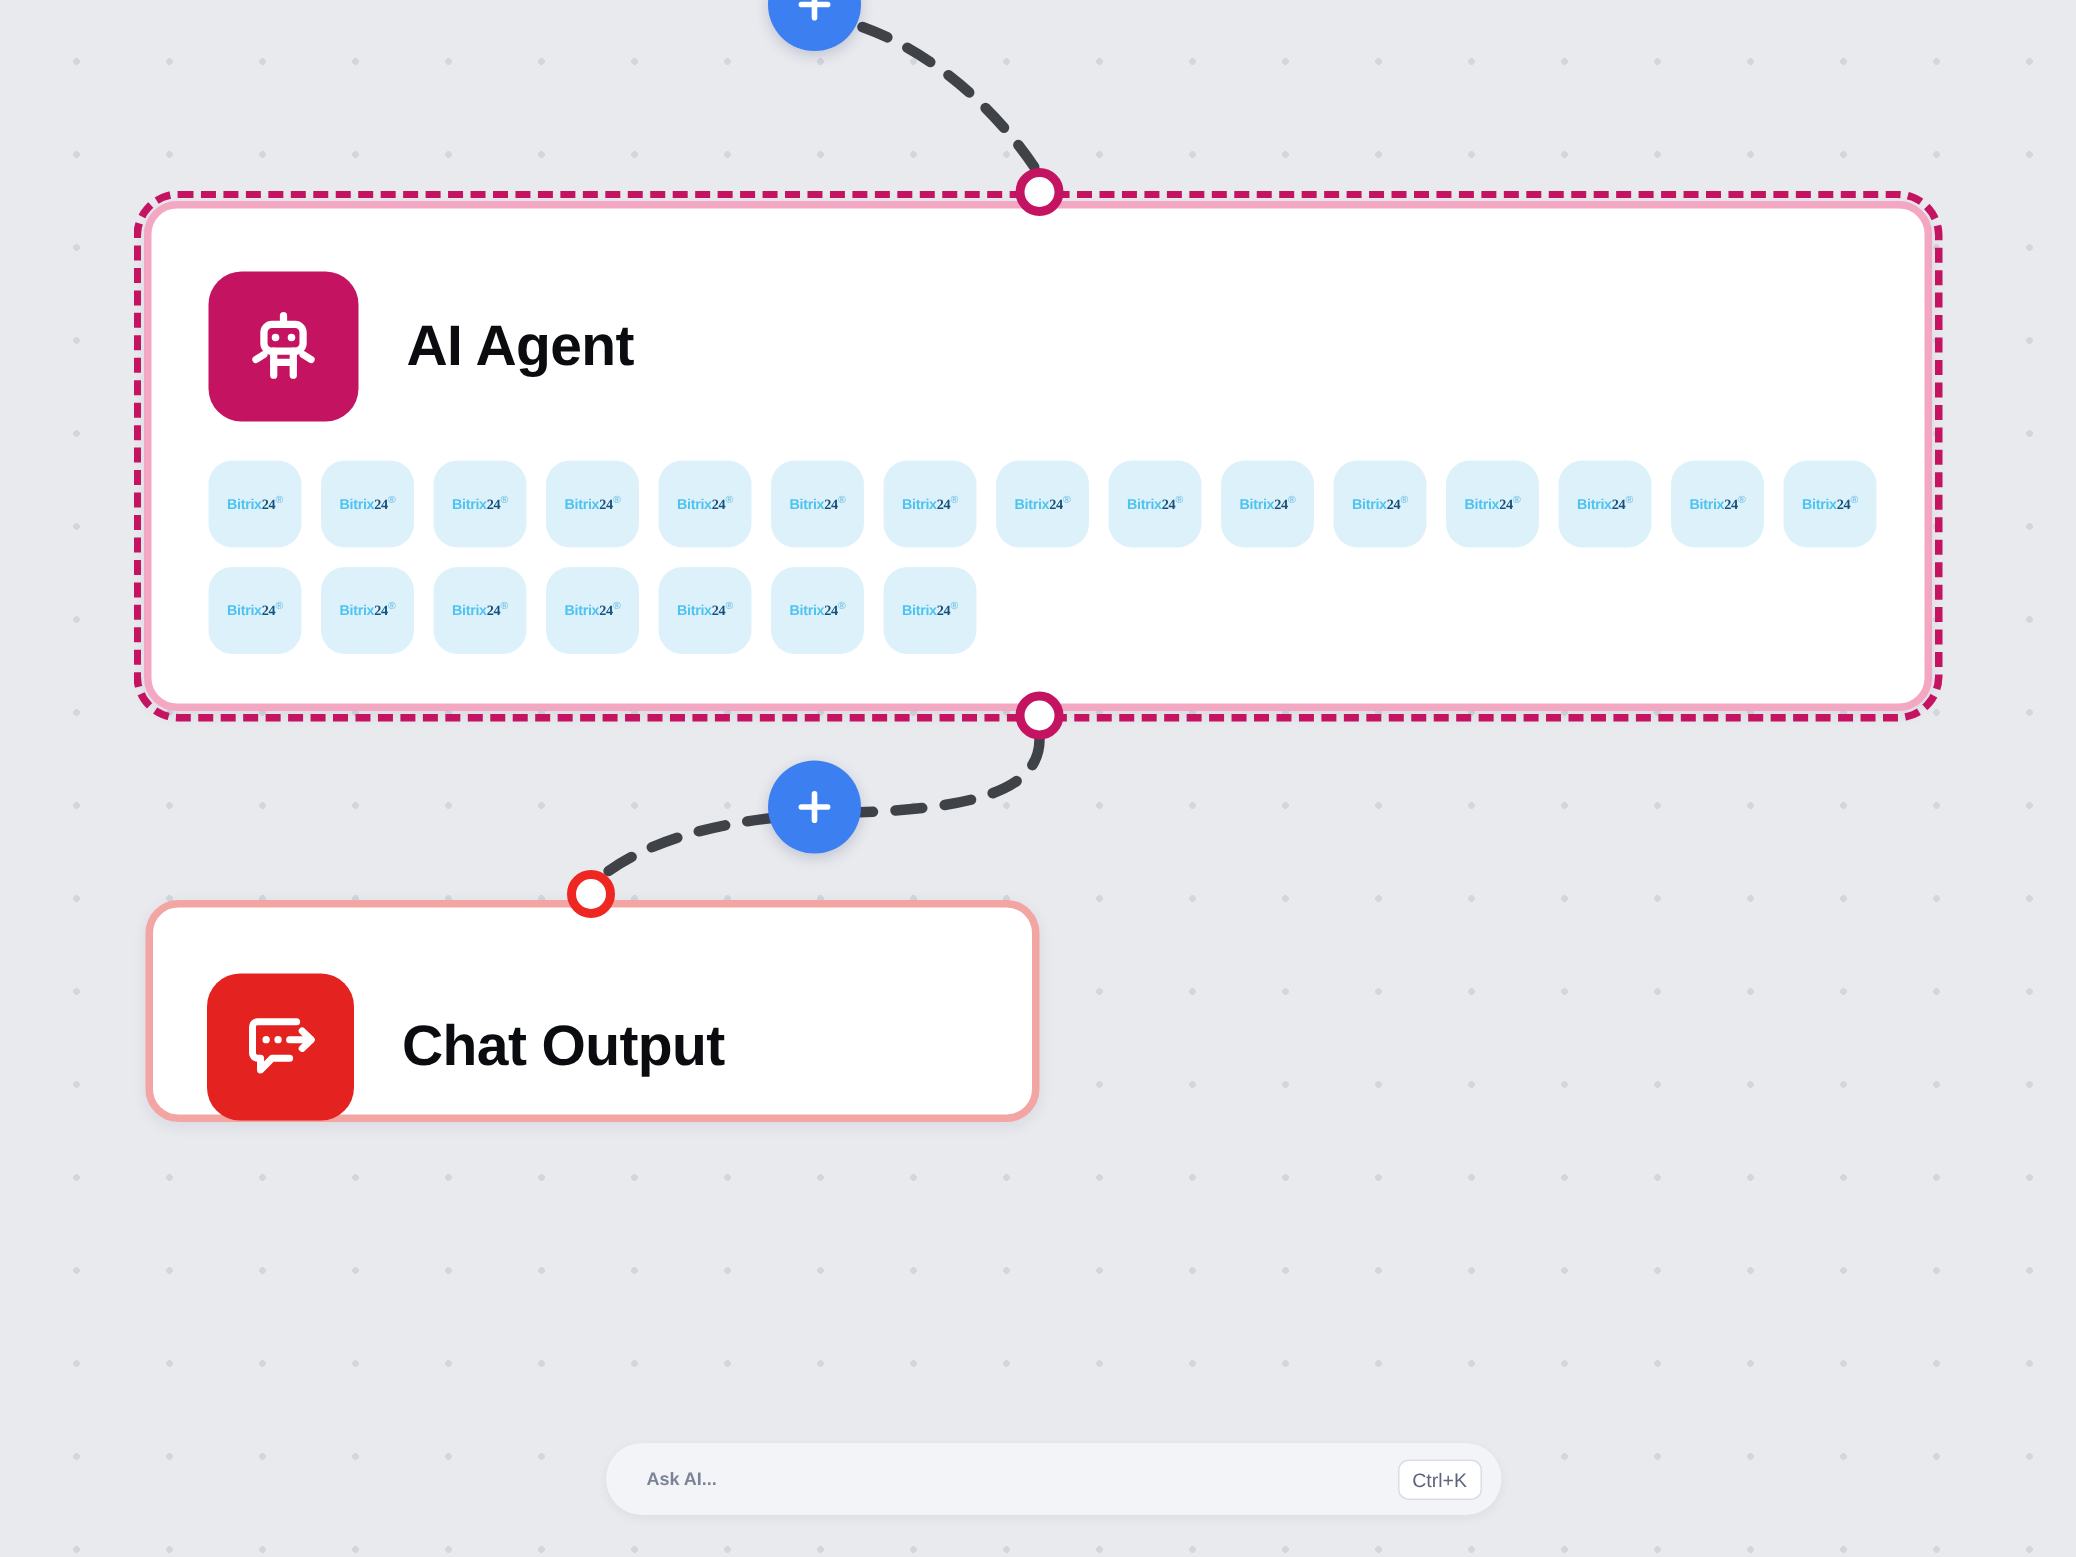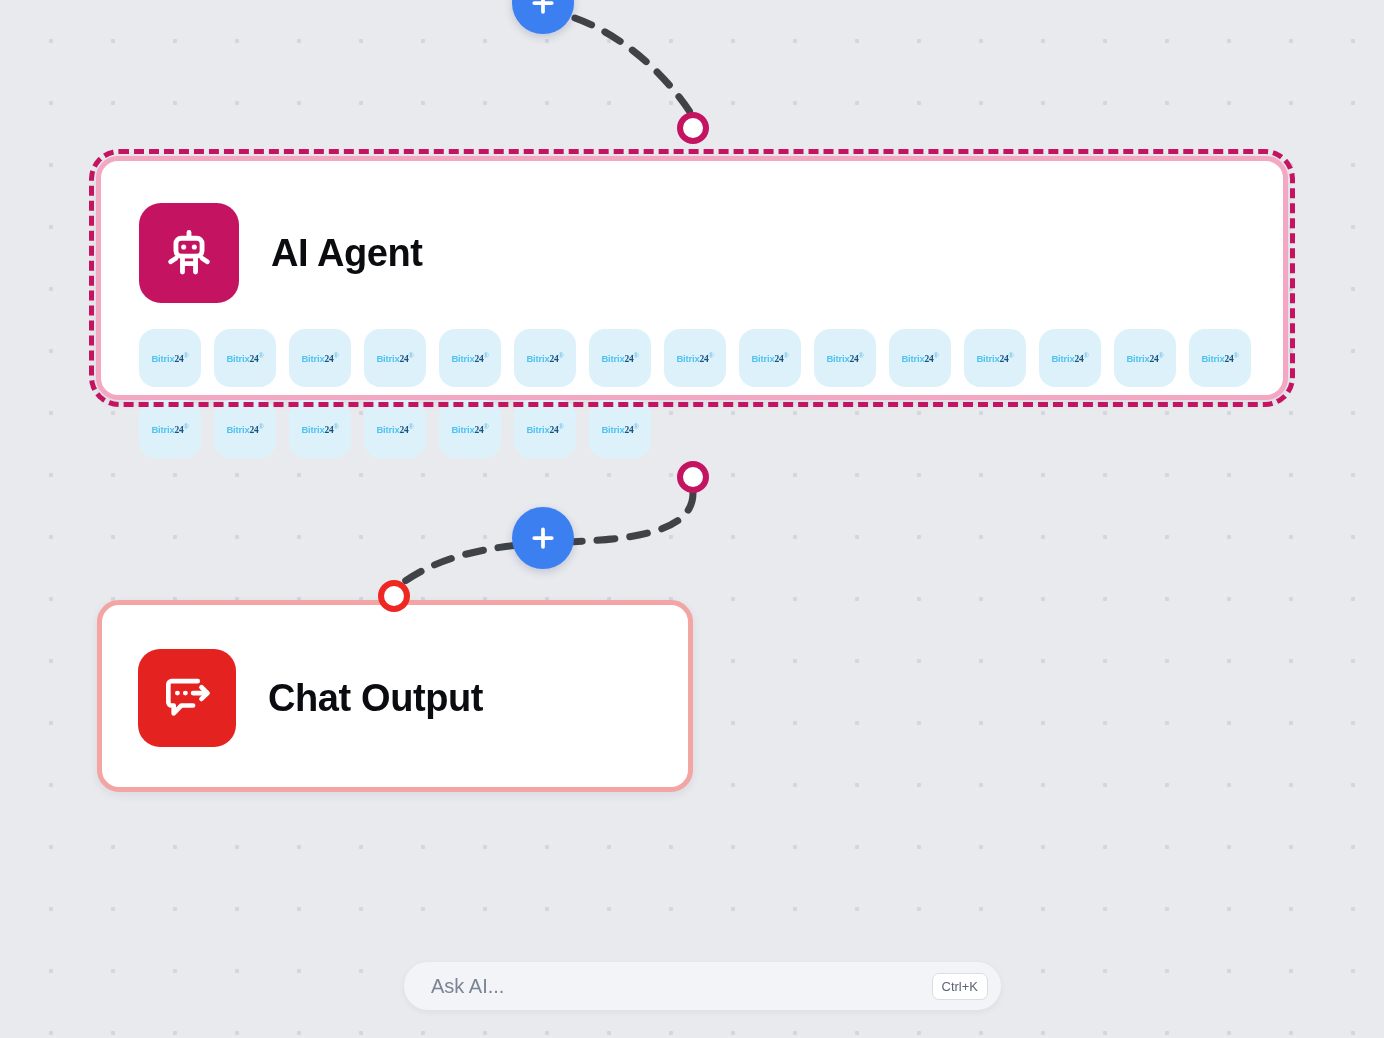--- a/index.html
+++ b/index.html
@@ -39,41 +39,40 @@
     background: #ffffff;
     border-radius: 22px;
     z-index: 3;
   }
 
   
   #node-ai-agent {
     left: 96px;
     top: 134px;
     width: 1192px;
-    height: 244px;
+    height: 340px;
     border: 5px solid #f3a7c2;
     box-shadow: 0 3px 10px rgba(30,35,50,.07);
-    margin-top: 22px;
   }
   
   #node-ai-agent::before {
     content: "";
     position: absolute;
     left: -12px; top: -12px; right: -12px; bottom: -12px;
     border: 5px dashed #c41361;
     border-radius: 30px;
     pointer-events: none;
   }
 
   
   #node-chat-output {
     left: 97px;
     top: 600px;
     width: 596px;
-    height: 192px;
+    height: 148px;
     border: 5px solid #f3a5a3;
     box-shadow: 0 3px 10px rgba(30,35,50,.07);
   }
 
   .node-head {
     display: flex;
     align-items: center;
     gap: 32px;
   }
   #node-ai-agent .node-head { padding: 42px 0 0 38px; }
@@ -184,22 +183,23 @@
     z-index: 8;
     box-shadow: 0 2px 7px rgba(30,35,50,.06);
     cursor: text;
   }
   #ask-ai-input {
     flex: 1;
     border: none;
     outline: none;
     background: transparent;
     font-family: "Liberation Sans", sans-serif;
-    font-size: 20px;
+    font-size: 12px;
     color: #0f172a;
+    font-weight: bold;
   }
   #ask-ai-input::placeholder { color: #7b8496; opacity: 1; }
 
   #ask-ai-kbd {
     background: #ffffff;
     border: 1px solid #dadde4;
     border-radius: 7px;
     padding: 5px 9px;
     font-size: 13px;
     color: #5c6579;

